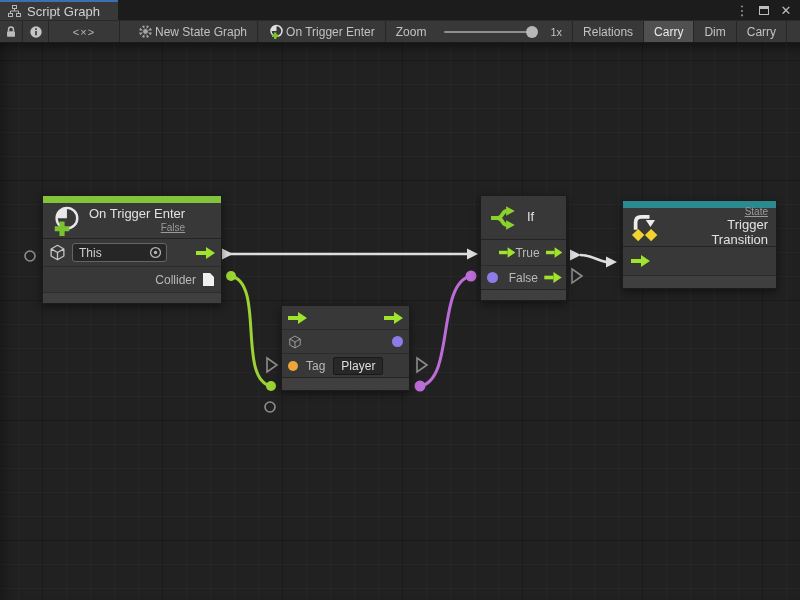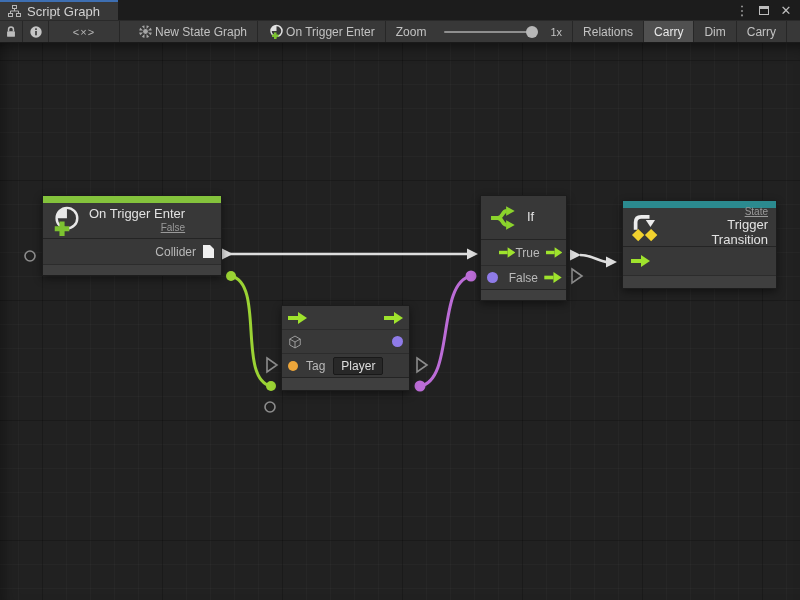--- a/index.html
+++ b/index.html
@@ -186,20 +186,38 @@
         <svg width="30" height="30" viewBox="0 0 32 32">
           <circle cx="17" cy="13" r="11" stroke="#e8e8e8" stroke-width="2.6" fill="none"></circle>
           <path d="M17,2 A11,11 0 0 0 6,13 L17,13 Z" fill="#e8e8e8"></path>
           <path d="M4,21.5 h5 v-5 h5.5 v5 h5 v5.5 h-5 v5 h-5.5 v-5 h-5 z" fill="#7cc230"></path>
         </svg>
         <div>
           <div class="n-title">On Trigger Enter</div>
           <div class="n-sub">False</div>
         </div>
       </div>
+      <div class="n-row" style="height:28px">
+        <svg width="17" height="17" viewBox="0 0 20 20">
+          <path class="cube-stroke" d="M10,1.5 L17.5,5.8 V14.2 L10,18.5 L2.5,14.2 V5.8 Z M2.5,5.8 L10,10 L17.5,5.8 M10,10 V18.5"></path>
+        </svg>
+        <div class="field" style="width:95px; margin-left:6px">
+          <span>This</span>
+          <span class="spacer"></span>
+          <svg width="13" height="13" viewBox="0 0 14 14">
+            <circle cx="7" cy="7" r="5.3" stroke="#b5b5b5" stroke-width="1.4" fill="none"></circle>
+            <circle cx="7" cy="7" r="1.8" fill="#b5b5b5"></circle>
+          </svg>
+        </div>
+        <span class="spacer"></span>
+        <svg width="19" height="12" viewBox="0 0 19 12">
+          <rect class="flow-fill" x="0" y="4" width="10" height="4"></rect>
+            <polygon class="flow-fill" points="10,0 19,6 10,12"></polygon>
+        </svg>
+      </div>
       <div class="n-row" style="height:26px">
         <span class="spacer"></span>
         <span>Collider</span>
         <svg width="13" height="15" viewBox="0 0 13 15" style="margin-left:6px">
           <path d="M1,1 H8 L12,5 V14 H1 Z" fill="#f0f0f0"></path>
         </svg>
       </div>
       <div class="n-foot" style="height:10px"></div>
     </div>
 

